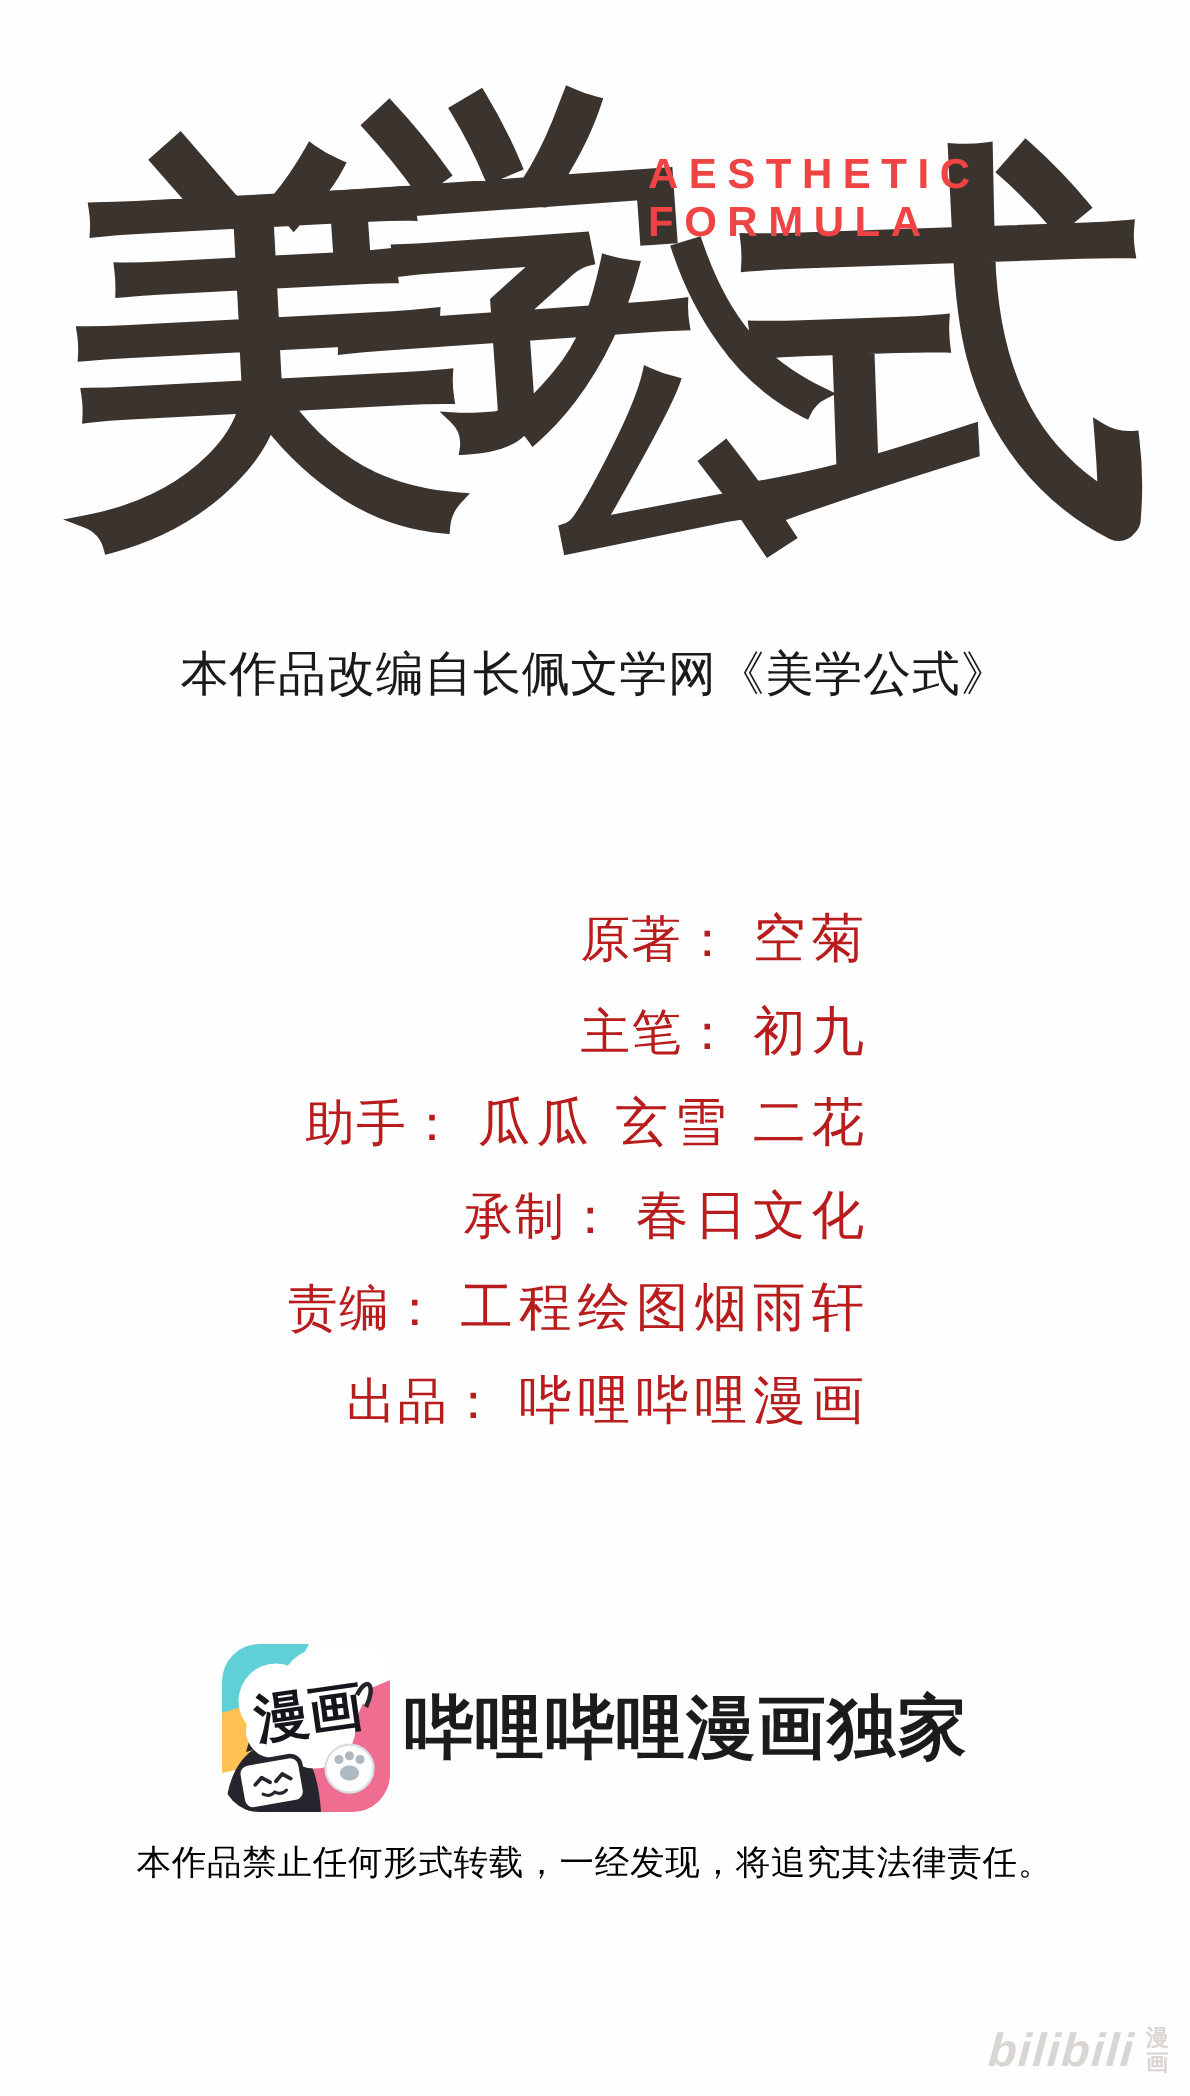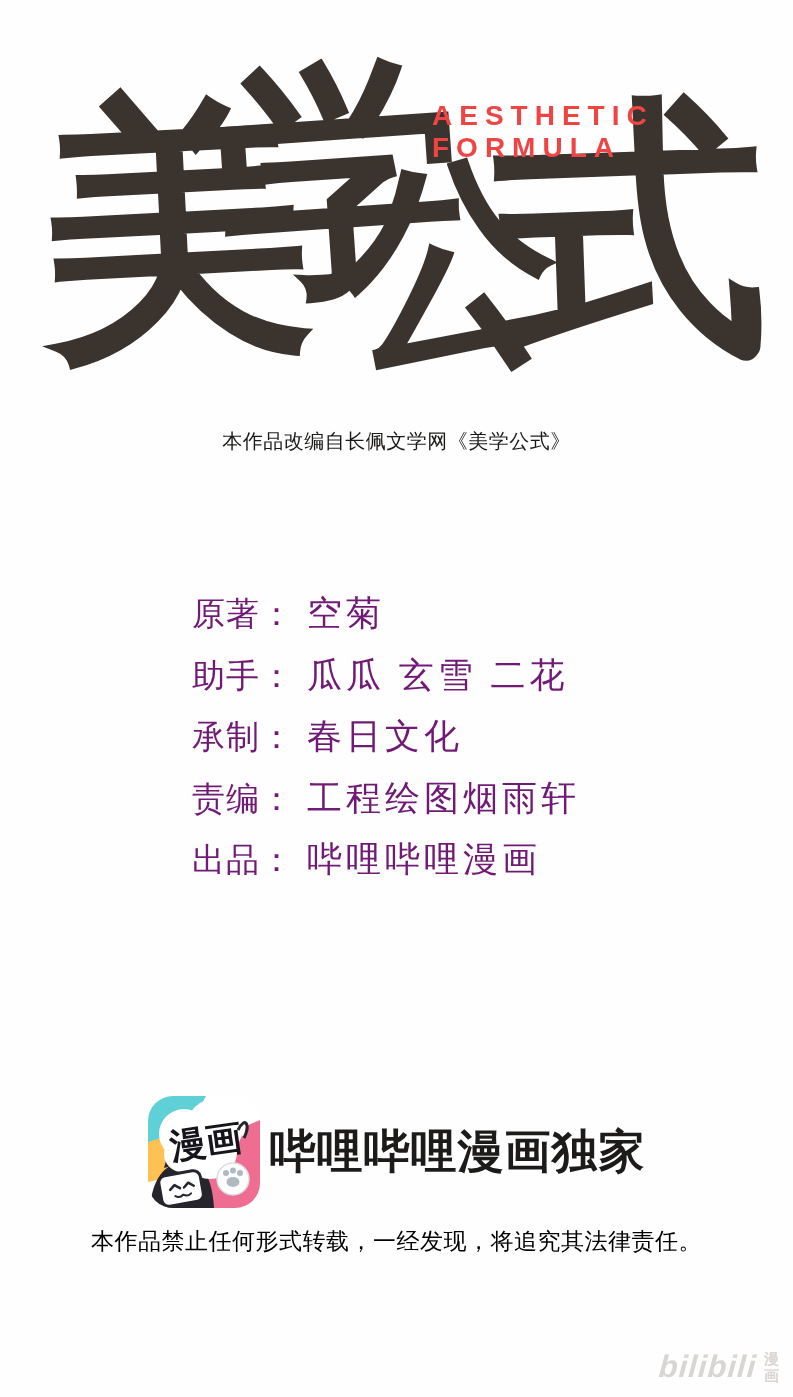--- a/index.html
+++ b/index.html
@@ -38,32 +38,33 @@
     font-size:28px;
     letter-spacing:7px;
     line-height:1.16;
     white-space:nowrap;
   }
 
   
   .notice {
     position:absolute; left:0; top:428px; width:793px;
     text-align:center;
-    font-size:20px;
+    font-size:32px;
     letter-spacing:0.5px;
     color:#1b1a18;
   }
 
   
   .credits { position:absolute; left:192px; top:586px; }
   .credit-row {
-    height:61.5px; line-height:53px;
+    height:61.5px; line-height:80px;
     font-size:33px;
-    color:#701a75;
-    white-space:nowrap;
+    color:#b91c1c;
+    white-space:nowrap;
+    text-align:right;
   }
   .credit-label { letter-spacing:1px; }
   .credit-sep { margin-right:14px; }
   .credit-value { font-size:35px; letter-spacing:4px; }
 
   
   .publisher {
     position:absolute; left:0; top:1096px; width:793px;
     display:flex; align-items:center; justify-content:center; gap:10px;
   }
@@ -119,20 +120,23 @@
       <div>AESTHETIC</div>
       <div>FORMULA</div>
     </div>
   </div>
 
   <div class="notice">本作品改编自长佩文学网《美学公式》</div>
 
   <div class="credits">
     <div class="credit-row">
       <span class="credit-label">原著</span><span class="credit-sep">：</span><span class="credit-value">空菊</span>
+    </div>
+    <div class="credit-row">
+      <span class="credit-label">主笔</span><span class="credit-sep">：</span><span class="credit-value">初九</span>
     </div>
     <div class="credit-row">
       <span class="credit-label">助手</span><span class="credit-sep">：</span><span class="credit-value">瓜瓜 玄雪 二花</span>
     </div>
     <div class="credit-row">
       <span class="credit-label">承制</span><span class="credit-sep">：</span><span class="credit-value">春日文化</span>
     </div>
     <div class="credit-row">
       <span class="credit-label">责编</span><span class="credit-sep">：</span><span class="credit-value">工程绘图烟雨轩</span>
     </div>

